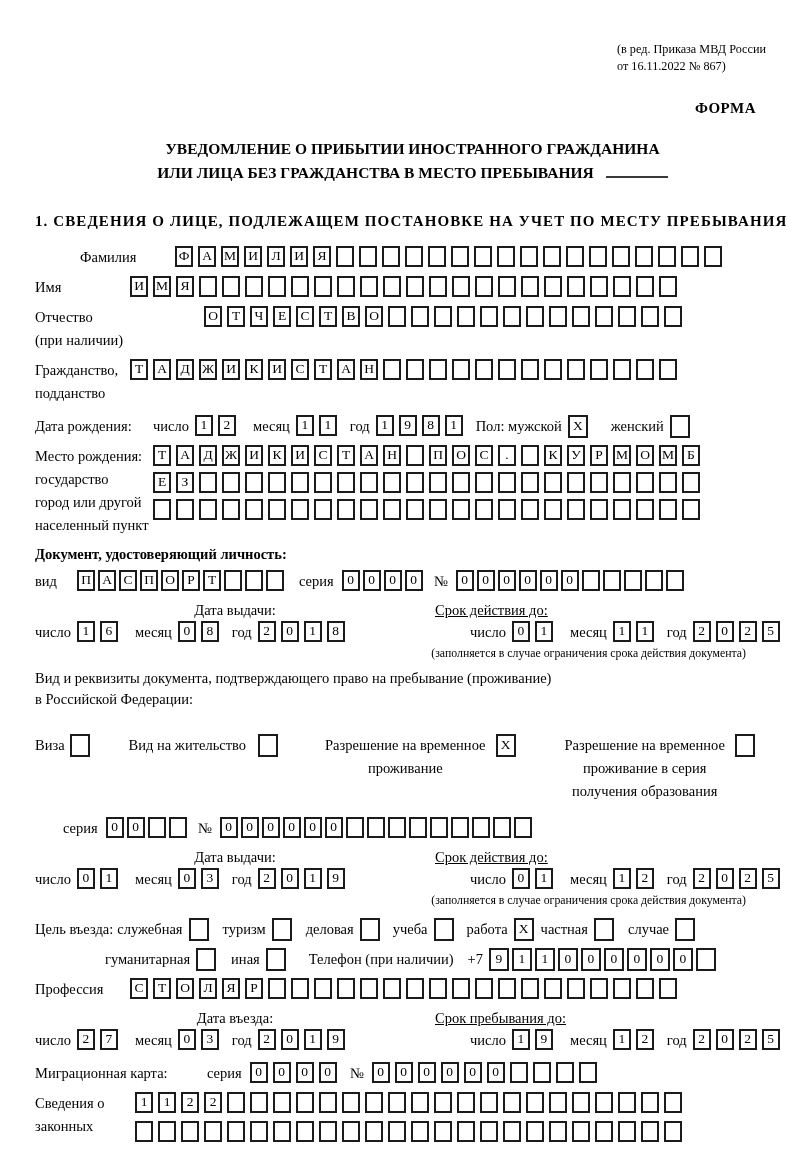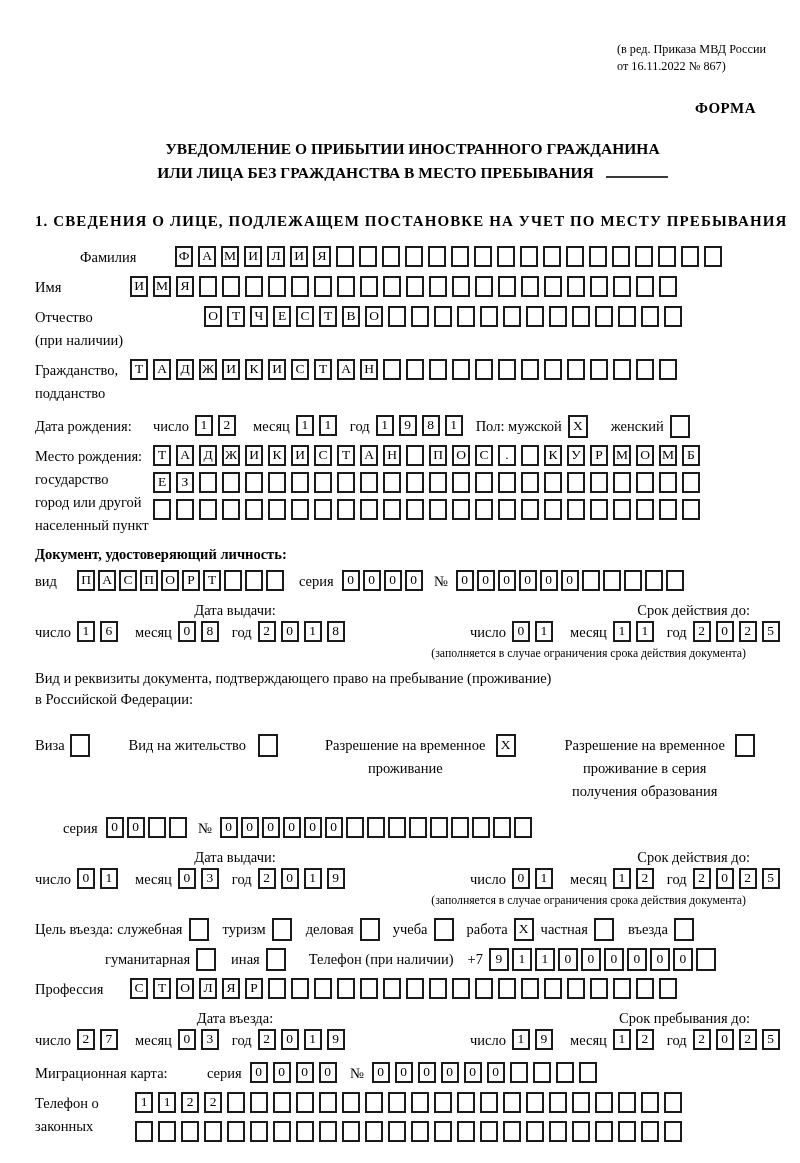--- a/index.html
+++ b/index.html
@@ -31,21 +31,21 @@
 
   .w95 { width: 95px; } .w169 { width: 169px; }
   .w118 { width: 118px; } .w100 { width: 100px; } .w42 { width: 42px; }
   .grp { display: flex; align-items: flex-start; flex: none; }
   .grp .lbl { margin-right: 6px; }
   .gap12 { margin-right: 12px; } .gap8 { margin-right: 8px; } .gap18 { margin-right: 18px; }
   .mt10 { margin-top: 10px; } .mt14 { margin-top: 14px; } .mt16 { margin-top: 16px; margin-left: 45px; }
 
   .dualhead { display: flex; margin-top: 9px; font-size: 14.5px; }
   .dh-left { width: 400px; text-align: center; flex: none; }
-  .dh-right { width: 315px; text-align: right; flex: none; }
+  .dh-right { width: 315px; text-align: left; flex: none; text-decoration: underline; }
   .dleft { width: 435px; display: flex; flex: none; align-items: flex-start; }
   .note { font-size: 11.8px; text-align: right; padding-right: 44px; margin-top: 2px; }
 
   .permrow { margin-top: 26px; gap: 20px; }
   .perm { display: flex; align-items: flex-start; flex: none; }
   .perm .ptxt { text-align: center; font-size: 14.5px; line-height: 23px; }
   .centered-bold { text-align: left; font-weight: bold; font-size: 14.5px; margin-top: 9px; }
   .plain { font-size: 14.5px; margin-top: 9px; }
 </style>
 </head>
@@ -568,21 +568,21 @@
           <span class="cell">X</span>
         </span>
       </span>
     <span class="grp" style="margin-right:9px">
         <span class="lbl">частная</span>
         <span class="cells">
           <span class="cell"></span>
         </span>
       </span>
     <span class="grp">
-        <span class="lbl">въезда</span>
+        <span class="lbl">случае</span>
         <span class="cells">
           <span class="cell"></span>
         </span>
       </span>
   </div>
   <div class="frow cb" style="padding-left:70px">
     <span class="grp" style="margin-right:10px">
         <span class="lbl">гуманитарная</span>
         <span class="cells">
           <span class="cell"></span>
@@ -714,21 +714,21 @@
         <span class="cell">0</span>
         <span class="cell"></span>
         <span class="cell"></span>
         <span class="cell"></span>
         <span class="cell"></span>
       </span>
   </div>
 
   <div class="frow legal">
     <span class="lbl w100">
-      <span style="display:block">Телефон о</span>
+      <span style="display:block">Сведения о</span>
       <span style="display:block">законных</span>
 
     </span>
     <span>
       <span class="cells">
           <span class="cell">1</span>
           <span class="cell">1</span>
           <span class="cell">2</span>
           <span class="cell">2</span>
           <span class="cell"></span>

